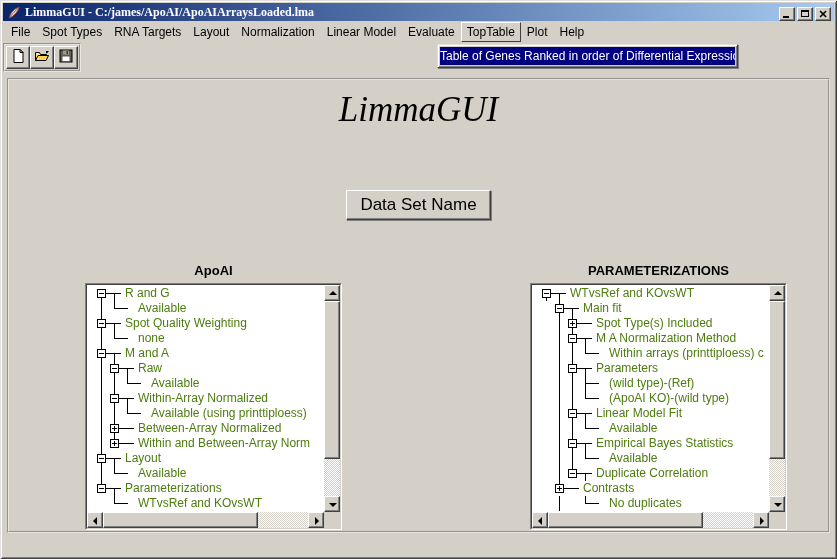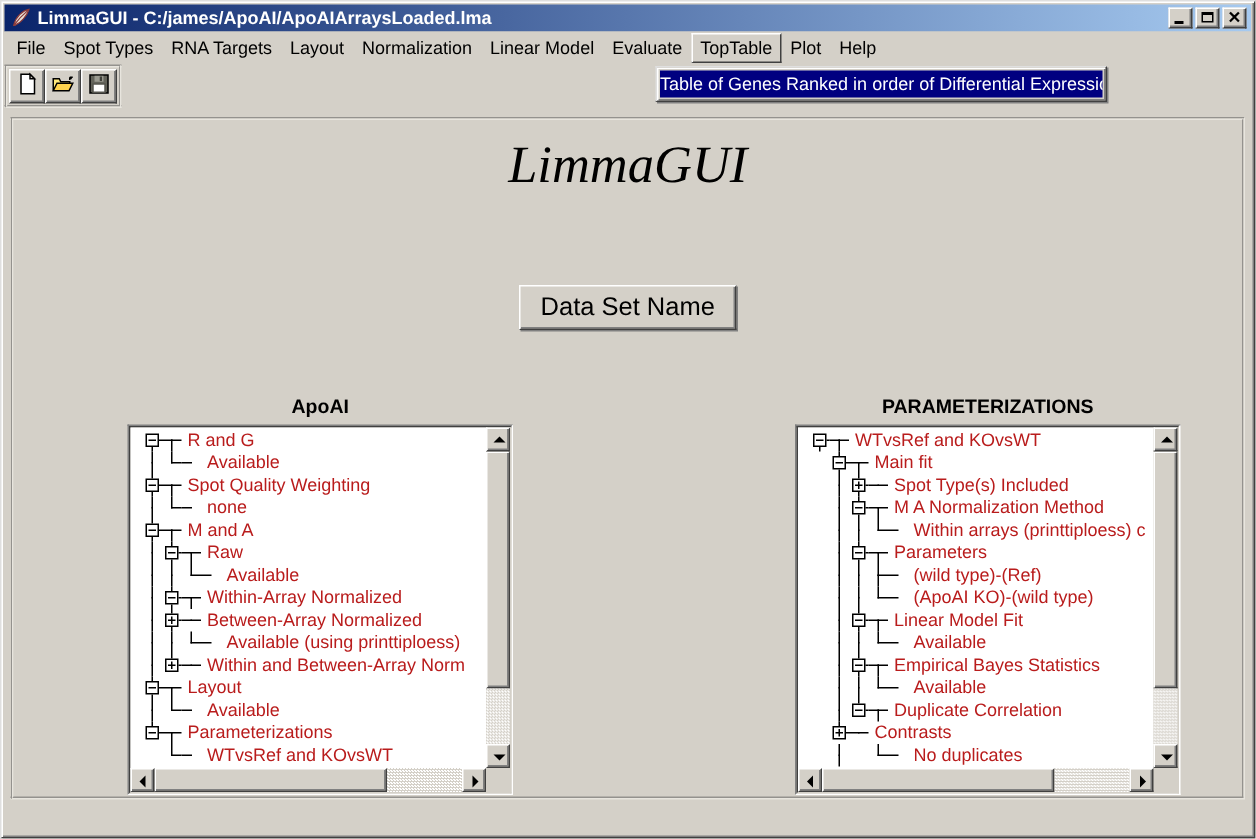--- a/index.html
+++ b/index.html
@@ -1,20 +1,20 @@
 <!DOCTYPE html>
 <html><head>
 <meta charset="utf-8">
 <style>
   html,body{margin:0;padding:0;background:#fff;font-family:"Liberation Sans",sans-serif;}
   #window{position:relative;width:837px;height:559px;background:#d4d0c8;overflow:hidden;
     box-shadow:inset 1px 1px 0 #dfdfdf, inset -1px -1px 0 #404040, inset 2px 2px 0 #fff, inset -2px -2px 0 #808080;}
   
   .titlebar{position:absolute;left:3px;top:3px;right:3px;height:18px;
-    background:linear-gradient(to right,#0a246a,#a6caf0);display:flex;align-items:center;padding:0 2px;}
+    background:linear-gradient(to right,#0a246a,#a6caf0);display:flex;align-items:flex-end;padding:0 2px;font-family:Liberation Serif, serif;}
   .titlebar .app-icon{width:16px;height:16px;margin:0 3px 0 1px;display:flex;align-items:center;justify-content:center;}
   .titlebar .title-text{color:#fff;font-size:12px;font-weight:bold;flex:1;line-height:18px;
     white-space:nowrap;overflow:hidden;}
   .winbtns{display:flex;gap:2px;margin-right:1px;}
   .winbtn{width:16px;height:14px;background:#d4d0c8;position:relative;
     border:1px solid;border-color:#fff #404040 #404040 #fff;box-shadow:inset -1px -1px 0 #808080;box-sizing:border-box;}
   .winbtn .glyph-min{position:absolute;left:3px;bottom:2px;width:6px;height:2px;background:#000;}
   .winbtn .glyph-max{position:absolute;left:3px;top:2px;width:8px;height:7px;border:1px solid #000;border-top-width:2px;box-sizing:border-box;}
   .winbtn .glyph-close{position:absolute;left:0;top:-1px;width:100%;text-align:center;font-size:11px;font-weight:bold;color:#000;line-height:14px;}
   
@@ -56,21 +56,21 @@
   .tree-row{display:flex;height:15px;padding-left:8px;white-space:nowrap;}
   .cell{position:relative;width:13px;height:15px;flex:none;}
   .seg{position:absolute;background:#000;}
   .seg.vt{left:6px;top:0;width:1px;height:8px;}
   .seg.vb{left:6px;top:7px;width:1px;height:8px;}
   .seg.hl{left:0;top:7px;width:7px;height:1px;}
   .seg.hr{left:6px;top:7px;width:7px;height:1px;}
   .nbox{position:absolute;left:2px;top:3px;width:9px;height:9px;background:#fff;border:1px solid #000;box-sizing:border-box;}
   .nbox .sh{position:absolute;left:1px;top:3px;width:5px;height:1px;background:#000;}
   .nbox .sv{position:absolute;left:3px;top:1px;width:1px;height:5px;background:#000;}
-  .tree-label{margin-left:4px;font-size:12px;line-height:15px;color:#b91c1c;}
+  .tree-label{margin-left:4px;font-size:12px;line-height:15px;color:#4d7c0f;}
   
   .dither{background-image:conic-gradient(#fff 25%,#d4d0c8 0 50%,#fff 0 75%,#d4d0c8 0);background-size:2px 2px;}
   .vscroll{display:flex;flex-direction:column;width:16px;}
   .hscroll{display:flex;height:16px;}
   .sb-btn{width:16px;height:16px;flex:none;background:#d4d0c8;position:relative;
     border:1px solid;border-color:#fff #404040 #404040 #fff;box-shadow:inset -1px -1px 0 #808080;box-sizing:border-box;}
   .sb-thumb{background:#d4d0c8;border:1px solid;border-color:#fff #404040 #404040 #fff;
     box-shadow:inset -1px -1px 0 #808080;box-sizing:border-box;flex:none;}
   .vscroll .sb-thumb{height:158px;width:16px;}
   .hscroll .sb-thumb{width:155px;height:16px;}
@@ -294,49 +294,49 @@
                 <span class="tree-label">Within-Array Normalized</span>
               </div>
               <div class="tree-row">
                 <div class="cell">
                   <div class="seg vt"></div>
                   <div class="seg vb"></div>
                 </div>
                 <div class="cell">
                   <div class="seg vt"></div>
                   <div class="seg vb"></div>
+                </div>
+                <div class="cell">
+                  <div class="seg vt"></div>
+                  <div class="seg hr"></div>
+                </div>
+                <div class="cell">
+                  <div class="seg hl"></div>
+                </div>
+                <span class="tree-label">Available (using printtiploess)</span>
+              </div>
+              <div class="tree-row">
+                <div class="cell">
+                  <div class="seg vt"></div>
+                  <div class="seg vb"></div>
+                </div>
+                <div class="cell">
+                  <div class="seg vt"></div>
+                  <div class="seg vb"></div>
                   <div class="seg hr"></div>
                   <div class="nbox">
                     <div class="sh"></div>
                     <div class="sv"></div>
                   </div>
                 </div>
                 <div class="cell">
                   <div class="seg hl"></div>
                   <div class="seg hr"></div>
                 </div>
                 <span class="tree-label">Between-Array Normalized</span>
-              </div>
-              <div class="tree-row">
-                <div class="cell">
-                  <div class="seg vt"></div>
-                  <div class="seg vb"></div>
-                </div>
-                <div class="cell">
-                  <div class="seg vt"></div>
-                  <div class="seg vb"></div>
-                </div>
-                <div class="cell">
-                  <div class="seg vt"></div>
-                  <div class="seg hr"></div>
-                </div>
-                <div class="cell">
-                  <div class="seg hl"></div>
-                </div>
-                <span class="tree-label">Available (using printtiploess)</span>
               </div>
               <div class="tree-row">
                 <div class="cell">
                   <div class="seg vt"></div>
                   <div class="seg vb"></div>
                 </div>
                 <div class="cell">
                   <div class="seg vt"></div>
                   <div class="seg hr"></div>
                   <div class="nbox">

